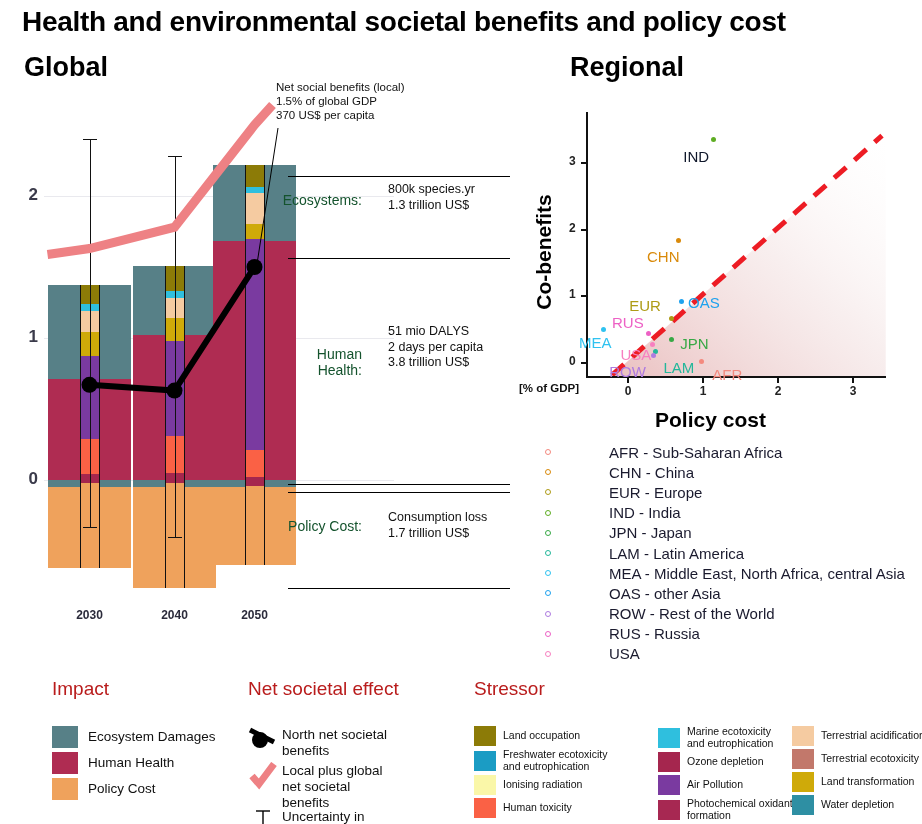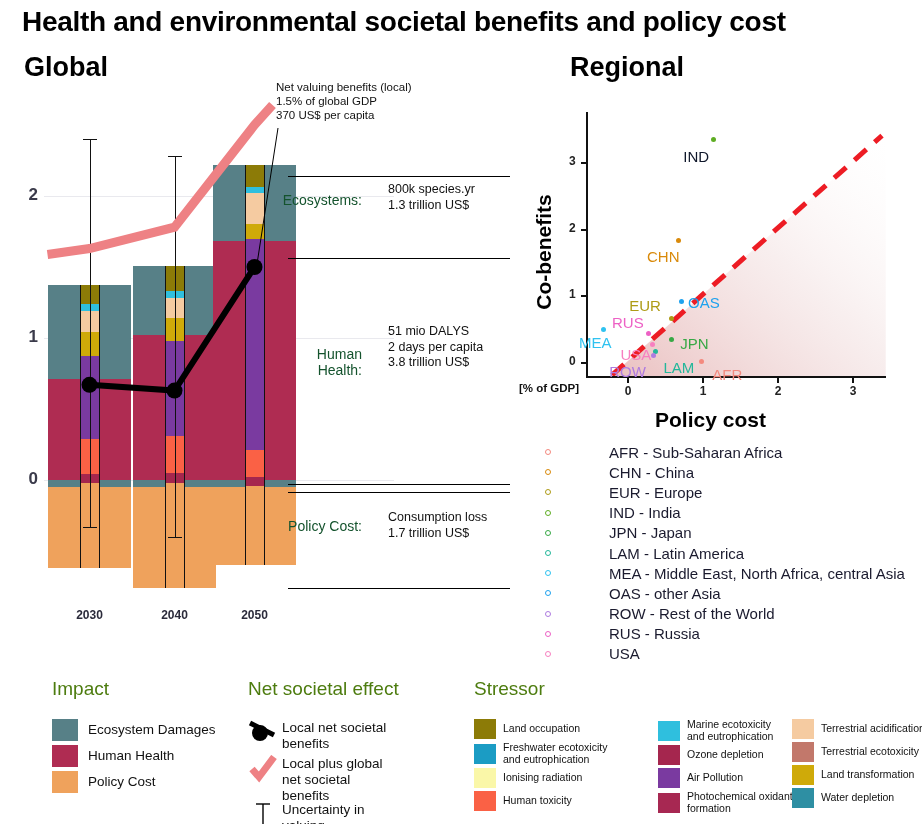--- a/index.html
+++ b/index.html
@@ -51,21 +51,21 @@
   
   #region-legend{position:absolute;left:527px;top:442px;width:395px;}
   .rl-row{display:flex;align-items:center;height:20.2px;gap:48px;}
   .rl-dot{width:6px;height:6px;border-radius:50%;border:1.6px solid;background:#fff;margin-left:18px;margin-right:10px;box-sizing:border-box;}
   .rl-text{font-size:15px;color:#1a1a2e;white-space:nowrap;}
 
   
   #legend-impact{position:absolute;left:52px;top:678px;}
   #legend-net{position:absolute;left:248px;top:678px;}
   #legend-stressor{position:absolute;left:474px;top:678px;}
-  .lg-head{font-size:19px;color:#4d7c0f;margin-bottom:19px;}
+  .lg-head{font-size:19px;color:#b91c1c;margin-bottom:26px;}
   .sw{width:26px;height:22px;flex:0 0 26px;}
   .lg-row{display:flex;align-items:center;margin-bottom:4px;}
   .lg-txt{font-size:13.5px;color:#111;margin-left:10px;line-height:14px;}
   .st-row{display:flex;align-items:center;margin-bottom:3px;}
   .st-sw{width:22px;height:20px;flex:0 0 22px;}
   .st-txt{font-size:10.5px;color:#111;margin-left:7px;line-height:11.5px;}
   .st-col{position:absolute;top:34px;}
 </style>
 </head>
 <body>
@@ -139,21 +139,21 @@
       <div class="ytick-label abs" style="left:4px;top:381px;">0</div>
       <div class="ytick-label abs" style="left:4px;top:239px;">1</div>
       <div class="ytick-label abs" style="left:4px;top:97px;">2</div>
       <div class="xtick-label abs" style="left:59.5px;top:520px;">2030</div>
       <div class="xtick-label abs" style="left:144.5px;top:520px;">2040</div>
       <div class="xtick-label abs" style="left:224.5px;top:520px;">2050</div>
     </div>
 </div>
 
 <div class="callout" id="callout-box" style="left:276px;top:80px;">
-  <div>Net valuing benefits (local)</div>
+  <div>Net social benefits (local)</div>
   <div>1.5% of global GDP</div>
   <div>370 US$ per capita</div>
 </div>
 
 <div id="cat-annotations">
     <div class="sep-line" style="left:288px;top:176px;width:222px;"></div>
     <div class="sep-line" style="left:288px;top:258px;width:222px;"></div>
     <div class="sep-line" style="left:288px;top:484px;width:222px;"></div>
     <div class="sep-line" style="left:288px;top:492px;width:222px;"></div>
     <div class="sep-line" style="left:288px;top:588px;width:222px;"></div>
@@ -301,21 +301,21 @@
 </div>
 
 <div id="legend-net">
   <div class="lg-head">Net societal effect</div>
   <div id="net-items" style="position:relative;">
       <div style="position:absolute;left:0;top:0px;display:flex;align-items:flex-start;">
         <div style="width:34px;flex:0 0 34px;"><svg width="30" height="22">
             <line x1="2" y1="4" x2="26" y2="16" stroke="#000" stroke-width="5"></line>
             <circle cx="12" cy="14" r="8" fill="#000"></circle>
           </svg></div>
-        <div style="font-size:13.5px;line-height:16px;color:#111;white-space:pre-line;padding-top:1px;">Local net societal benefits</div>
+        <div style="font-size:13.5px;line-height:16px;color:#111;white-space:pre-line;padding-top:1px;">North net societal benefits</div>
       </div>
       <div style="position:absolute;left:0;top:36px;display:flex;align-items:flex-start;">
         <div style="width:34px;flex:0 0 34px;"><svg width="30" height="28">
             <polyline points="4,14 11,22 26,2" fill="none" stroke="#EE8184" stroke-width="7"></polyline>
           </svg></div>
         <div style="font-size:13.5px;line-height:16px;color:#111;white-space:pre-line;padding-top:1px;">Local plus global
 net societal benefits</div>
       </div>
       <div style="position:absolute;left:0;top:82px;display:flex;align-items:flex-start;">
         <div style="width:34px;flex:0 0 34px;"><svg width="30" height="32">

